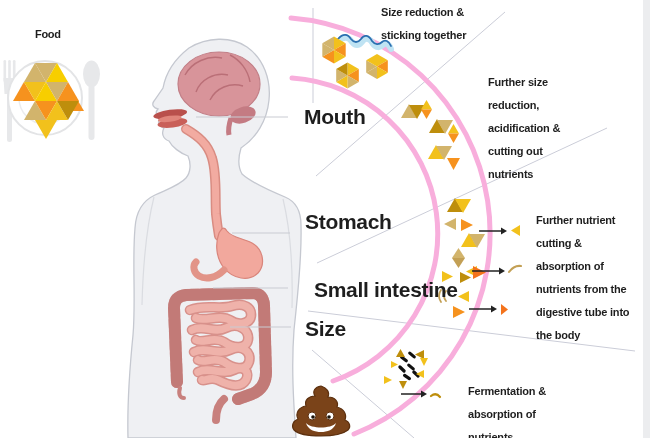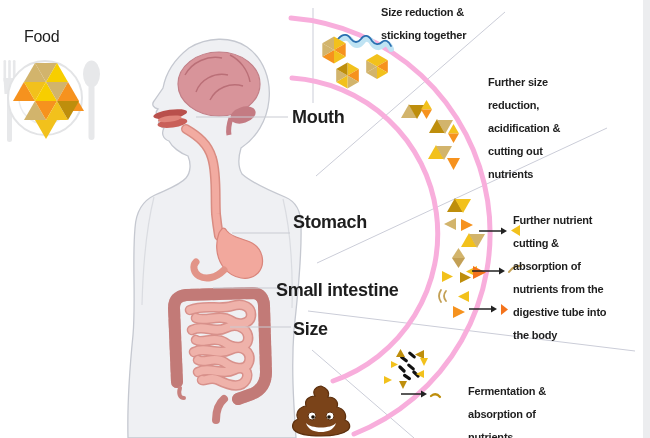--- a/index.html
+++ b/index.html
@@ -3,29 +3,29 @@
 <meta charset="utf-8">
 <style>
   html,body{margin:0;padding:0;}
   body{
     width:650px;height:438px;position:relative;overflow:hidden;
     background:#ffffff;font-family:"Liberation Sans",sans-serif;
   }
   #scene{position:absolute;left:0;top:0;}
   .right-strip{position:absolute;top:0;right:0;width:7px;height:438px;background:#ECEDEF;}
   .stage-label{
-    position:absolute;font-weight:bold;font-size:18px;line-height:18px;
-    color:var(--text,#1E1E1E);letter-spacing:-0.3px;white-space:nowrap;
+    position:absolute;font-weight:bold;font-size:21px;line-height:18px;
+    color:var(--text,#1E1E1E);letter-spacing:-0.3px;white-space:nowrap;margin-left:12px;
   }
   .annotation{
     position:absolute;font-weight:bold;font-size:11px;line-height:23px;
     color:var(--text,#1E1E1E);letter-spacing:-0.2px;white-space:pre-line;
   }
   .food-title{
-    position:absolute;left:24px;top:28px;font-weight:normal;font-size:16px;
+    position:absolute;left:35px;top:28px;font-weight:bold;font-size:11px;
     color:var(--text,#1E1E1E);letter-spacing:-0.3px;
   }
   .tube{fill:none;stroke:var(--tube-pink,#F8AEDC);stroke-width:5;stroke-linecap:round;}
   .divline{stroke:#CBCDD8;stroke-width:1;}
   .leadline{stroke:#C9CBD2;stroke-width:1;}
 </style>
 </head>
 <body>
 
 <svg id="scene" viewBox="0 0 650 438" width="650" height="438">
@@ -227,31 +227,31 @@
     <path d="M 306,423 C 311,429 331,429 336,423 C 334,430 327,432 321,432 C 315,432 308,430 306,423 Z" fill="#FFFFFF"></path>
   </g>
 </svg>
 
 <div class="right-strip"></div>
 
 <div class="food-title">Food</div>
 
 <div class="stage-label" style="left:292px;top:108px">Mouth</div>
 <div class="stage-label" style="left:293px;top:213px">Stomach</div>
-<div class="stage-label" style="left:276px;top:281px">Small intestine</div>
+<div class="stage-label" style="left:302px;top:281px">Small intestine</div>
 <div class="stage-label" style="left:293px;top:320px">Size</div>
 
 <div class="annotation" style="left:381px;top:1px">Size reduction &amp;
 sticking together</div>
 <div class="annotation" style="left:488px;top:71px">Further size
 reduction,
 acidification &amp;
 cutting out
 nutrients</div>
-<div class="annotation" style="left:513px;top:209px">Further nutrient
+<div class="annotation" style="left:536px;top:209px">Further nutrient
 cutting &amp;
 absorption of
 nutrients from the
 digestive tube into
 the body</div>
 <div class="annotation" style="left:468px;top:380px">Fermentation &amp;
 absorption of
 nutrients</div>
 
 </body></html>

